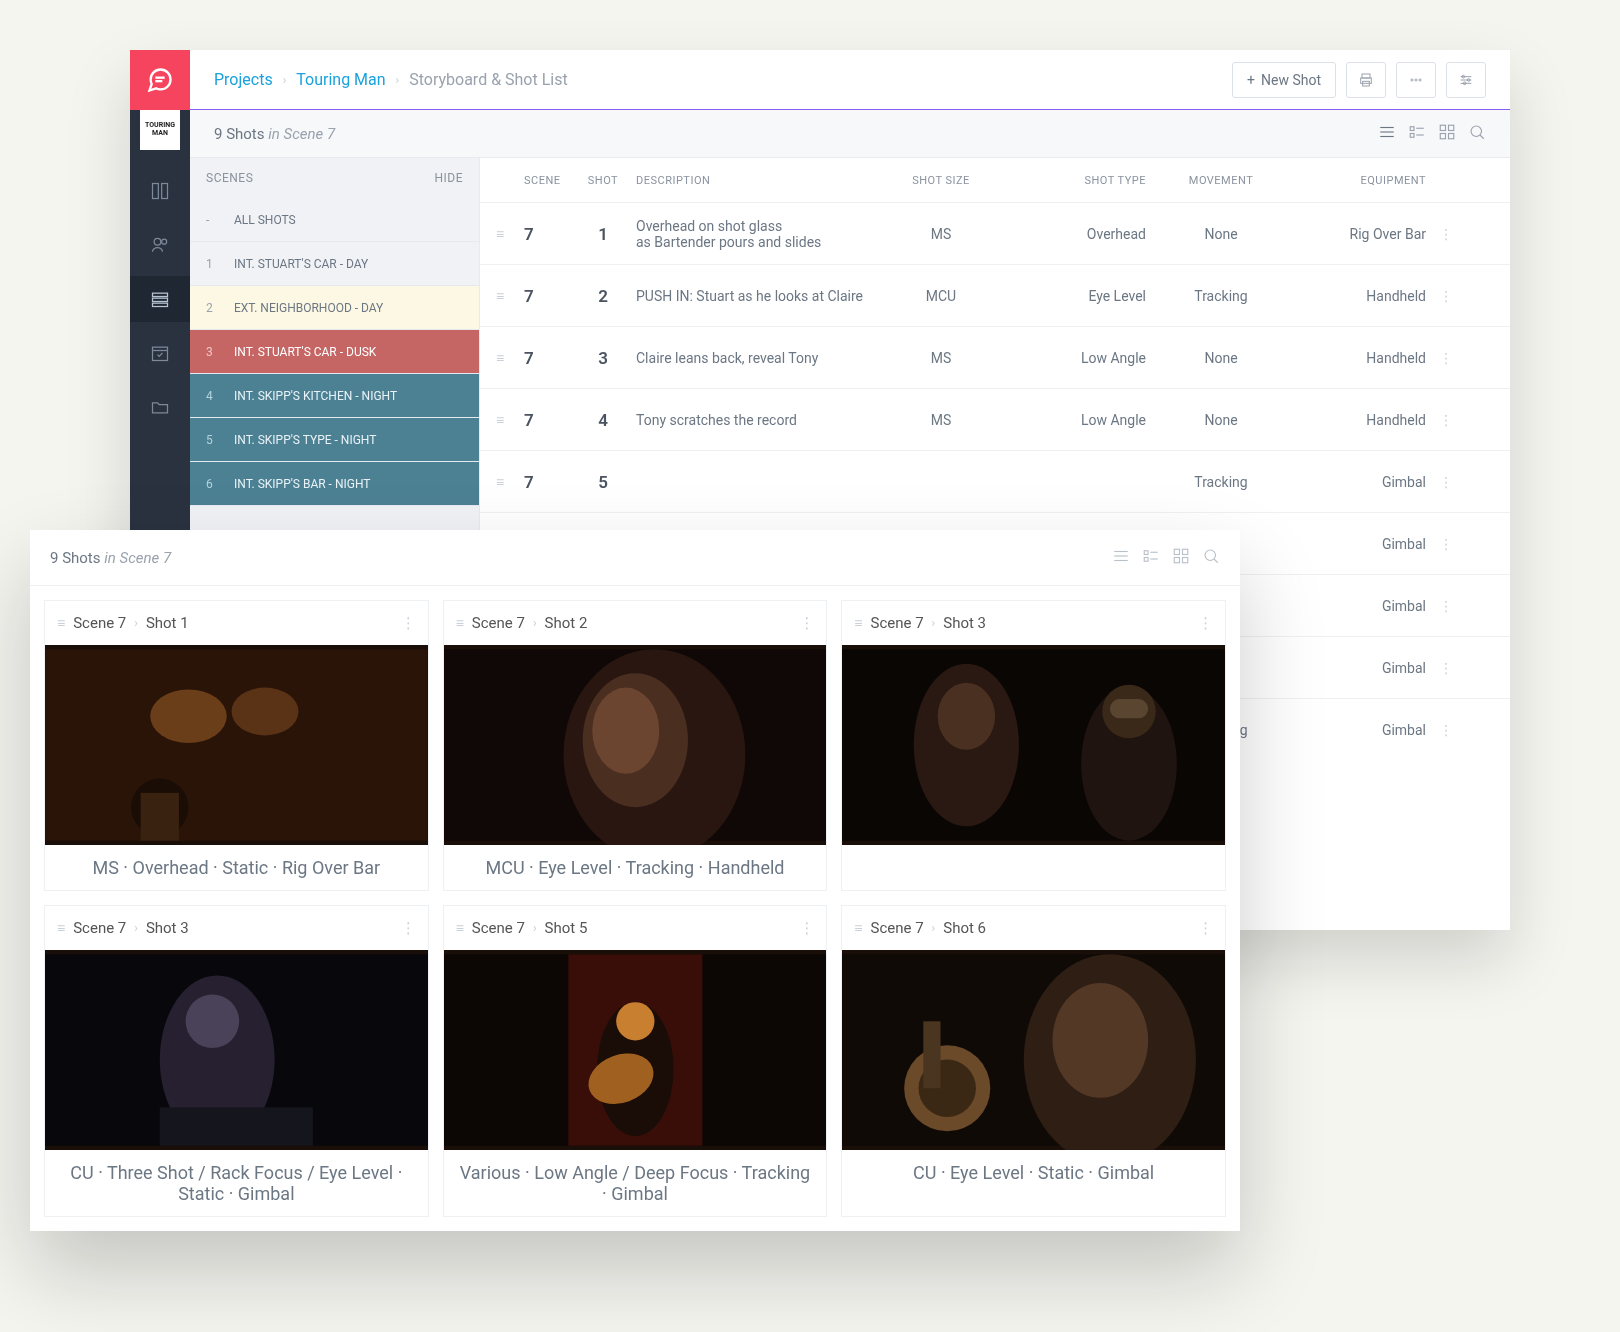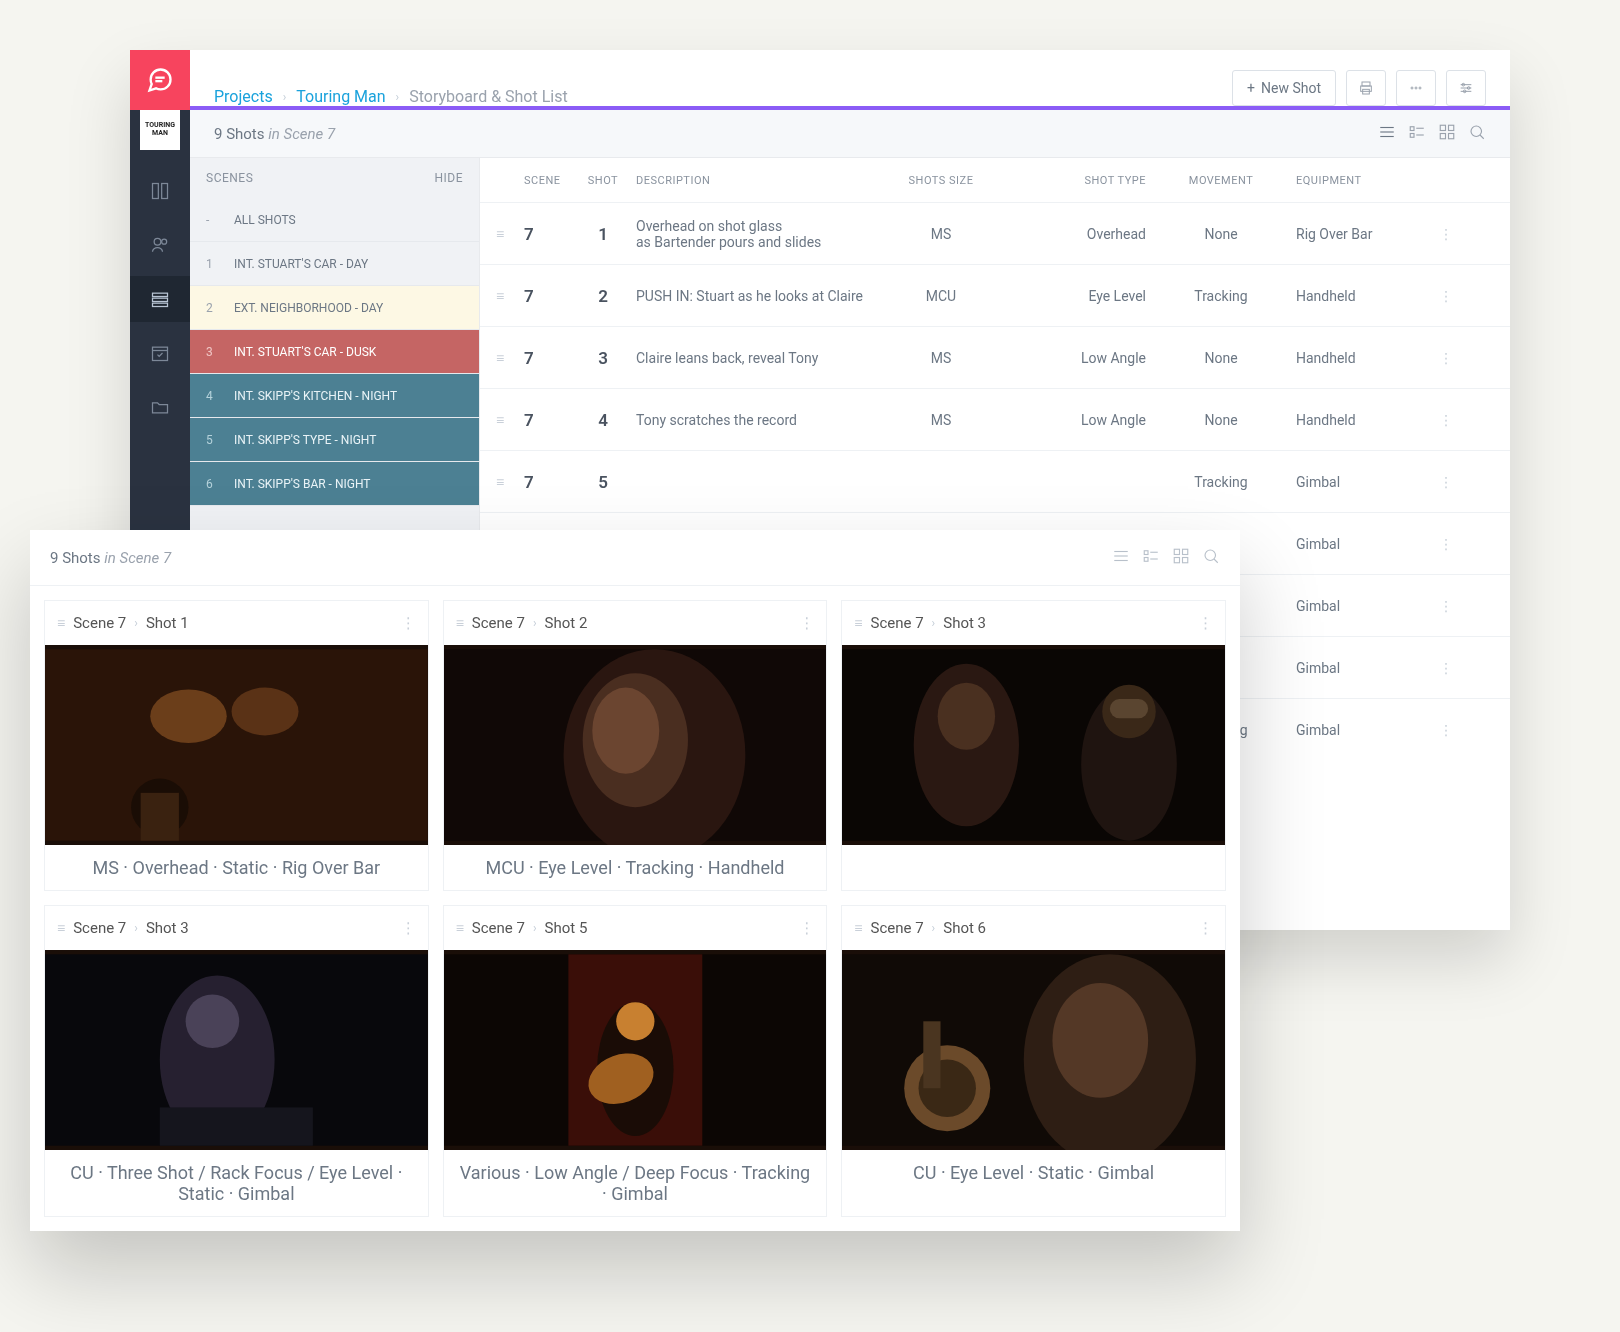--- a/index.html
+++ b/index.html
@@ -7,21 +7,21 @@
 
 .win1{position:absolute;left:130px;top:50px;width:1380px;height:880px;background:#fff;box-shadow:0 30px 60px rgba(0,0,0,.15);display:flex}
 .brand{position:absolute;left:0;top:0;width:60px;height:60px;background:#f7445e;display:flex;align-items:center;justify-content:center}
 .brand svg{width:28px;height:28px;fill:none;stroke:#fff;stroke-width:2}
 .rail{width:60px;background:#2a3240;padding-top:60px;display:flex;flex-direction:column;align-items:center;gap:8px}
 .rail .it{width:60px;height:46px;display:flex;align-items:center;justify-content:center;color:#7d8898;cursor:pointer}
 .rail .it.logo{background:#fff;height:40px;width:40px;margin-bottom:10px;color:#222;font-size:7px;font-weight:700;text-align:center;line-height:1.1}
 .rail .it.active{background:#1f2732;color:#b8c4d4}
 .rail svg{width:20px;height:20px;stroke:currentColor;fill:none;stroke-width:1.5}
 .main{flex:1;display:flex;flex-direction:column}
-.topbar{height:60px;border-bottom:4px solid #8b5cf6;display:flex;align-items:flex-end;padding:0 24px}
+.topbar{height:60px;border-bottom:1px solid #8b5cf6;display:flex;align-items:center;padding:0 24px}
 .crumbs{display:flex;align-items:center;gap:10px;font-size:16px;color:#9aa2ad}
 .crumbs .lnk{color:#1aa2dc}
 .crumbs .chev{color:#c5ced8;font-size:12px}
 .topbar-actions{margin-left:auto;display:flex;gap:10px}
 .btn{height:36px;border:1px solid #dce1e7;background:#fff;border-radius:3px;padding:0 14px;font-size:14px;color:#6c7784;display:flex;align-items:center;gap:6px;cursor:pointer}
 .ibtn{width:40px;padding:0;justify-content:center}
 .ibtn svg{width:16px;height:16px;stroke:#9aa2ad;fill:none;stroke-width:1.5}
 .subbar{height:48px;background:#f6f8fa;border-bottom:1px solid #e8eaed;display:flex;align-items:center;padding:0 24px;font-size:15px;color:#6c7784}
 .subbar em{font-style:italic;color:#9aa2ad}
 .subbar .views{margin-left:auto;display:flex;gap:12px;align-items:center}
@@ -41,21 +41,21 @@
 .table{flex:1;overflow:auto}
 .thead{height:44px;display:flex;align-items:center;padding:0 16px;font-size:11px;letter-spacing:.5px;color:#8a939f}
 .cell{padding-right:10px}
 .c-drag{width:28px}
 .c-scene{width:56px;}
 .c-shot{width:56px;text-align:center}
 .c-desc{width:240px}
 .c-size{width:140px;text-align:center}
 .c-type{width:140px;text-align:right}
 .c-move{width:140px;text-align:center}
-.c-equip{width:140px;text-align:left}
+.c-equip{width:140px;text-align:right}
 .c-menu{width:30px;text-align:center}
 .trow{min-height:62px;display:flex;align-items:center;padding:12px 16px;font-size:14px;color:#6c7784;border-top:1px solid #eef1f4;background:#fff}
 .trow .c-scene,.trow .c-shot{font-size:17px;font-weight:600;color:#4a5360}
 .drag,.dots{color:#c9d0d9;cursor:grab}
 
 .win2{position:absolute;left:30px;top:530px;width:1210px;background:#fff;box-shadow:0 40px 80px rgba(0,0,0,.2);padding:0}
 .w2-bar{height:56px;display:flex;align-items:center;padding:0 20px;font-size:15px;color:#6c7784;border-bottom:1px solid #eef1f4}
 .w2-bar em{font-style:italic;color:#9aa2ad}
 .w2-bar .views{margin-left:auto;display:flex;gap:12px;align-items:center}
 .w2-bar .views svg{width:18px;height:18px;stroke:#b8c0ca;fill:none;stroke-width:1.5}
@@ -218,21 +218,21 @@
               <span>INT. SKIPP'S BAR - NIGHT</span>
             </div>
           </div>
       </div>
       <div class="table">
         <div class="thead">
           <div class="cell c-drag"></div>
           <div class="cell c-scene">SCENE</div>
           <div class="cell c-shot">SHOT</div>
           <div class="cell c-desc">DESCRIPTION</div>
-          <div class="cell c-size">SHOTS SIZE</div>
+          <div class="cell c-size">SHOT SIZE</div>
           <div class="cell c-type">SHOT TYPE</div>
           <div class="cell c-move">MOVEMENT</div>
           <div class="cell c-equip">EQUIPMENT</div>
           <div class="cell c-menu"></div>
         </div>
         <div id="shot-rows">
             <div class="trow">
     <div class="cell c-drag drag">≡</div>
     <div class="cell c-scene">7</div>
     <div class="cell c-shot">1</div>

